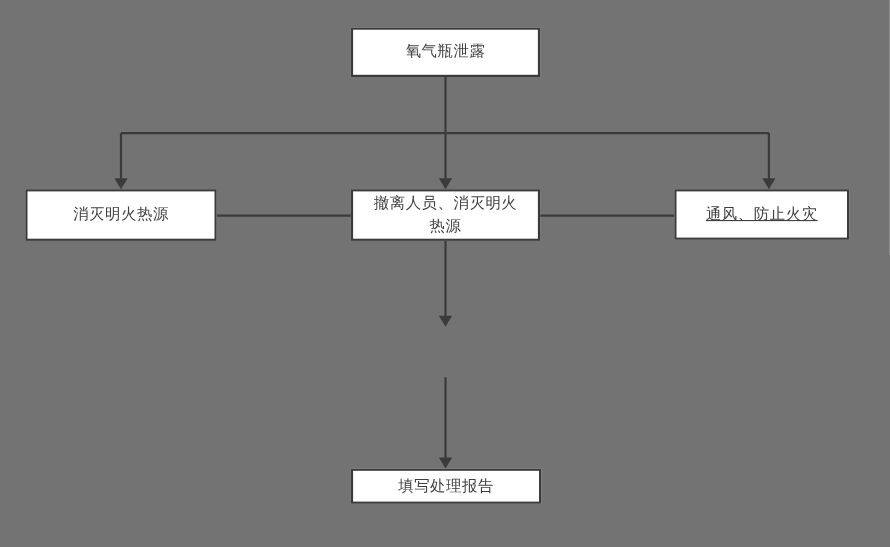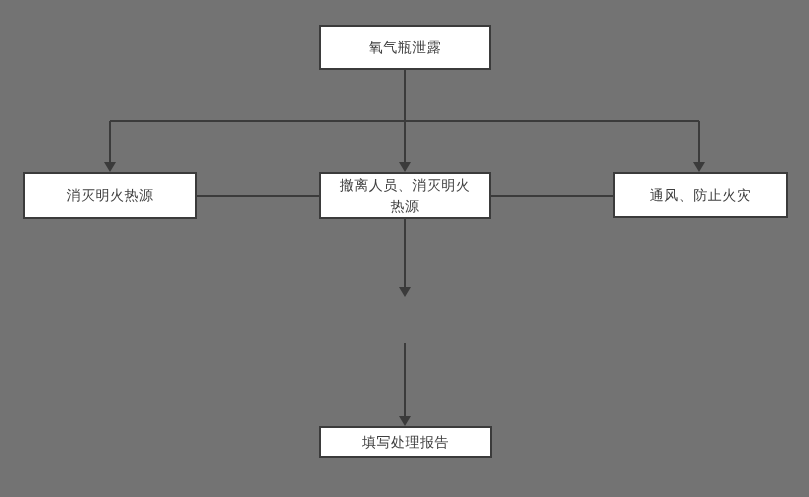--- a/index.html
+++ b/index.html
@@ -33,21 +33,21 @@
     display: flex;
     align-items: center;
     justify-content: center;
     text-align: center;
     padding: 0 12px;
     letter-spacing: 0.5px;
   }
   .node-start          { left: 319px; top: 25px;  width: 172px; height: 45px; }
   .node-report-leader  { left: 23px;  top: 172px; width: 174px; height: 47px; }
   .node-evacuate       { left: 319px; top: 172px; width: 172px; height: 47px; }
-  .node-ventilate      { left: 613px; top: 172px; width: 175px; height: 46px; }
+  .node-ventilate      { left: 613px; top: 172px; width: 159px; height: 46px; text-decoration: underline; }
   .node-handle-cylinder{ left: 320px; top: 297px; width: 172px; height: 46px; }
   .node-fill-report    { left: 319px; top: 426px; width: 173px; height: 32px; }
 </style>
 </head>
 <body>
 
 <div class="canvas">
 
   <svg class="connectors" viewBox="0 0 809 497" xmlns="http://www.w3.org/2000/svg">
     <g stroke="#3b3b3b" stroke-width="2" fill="none">

